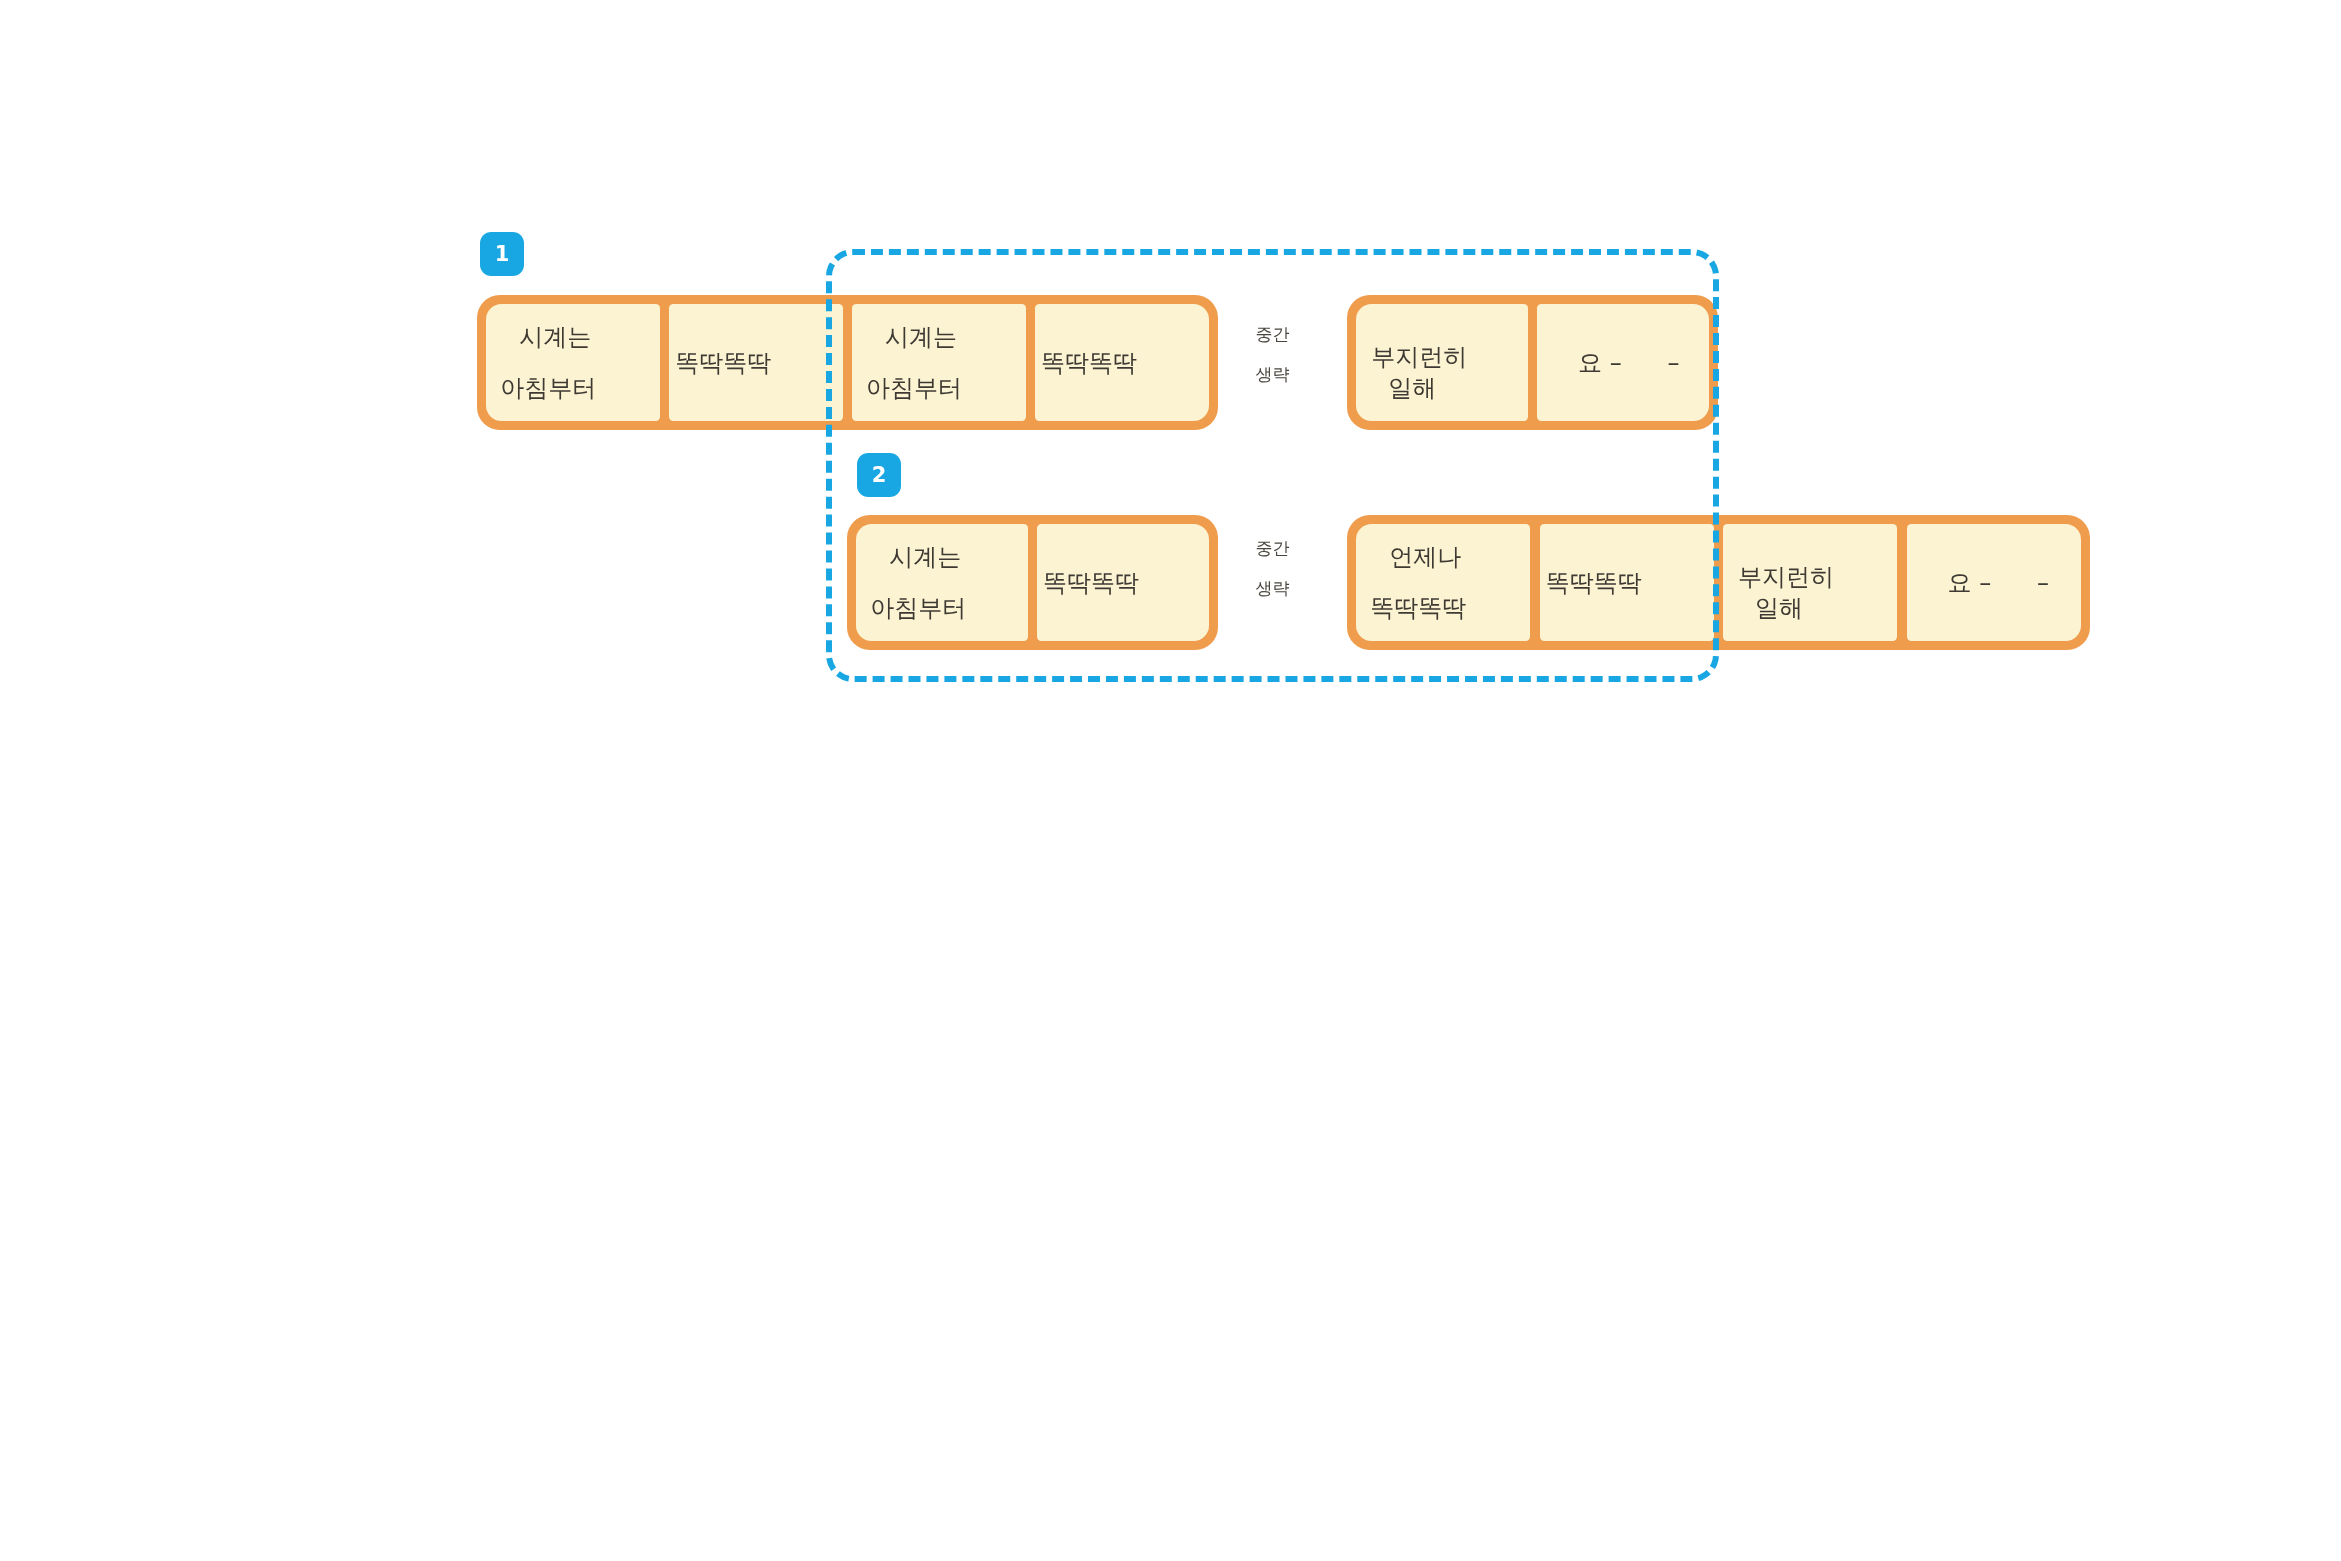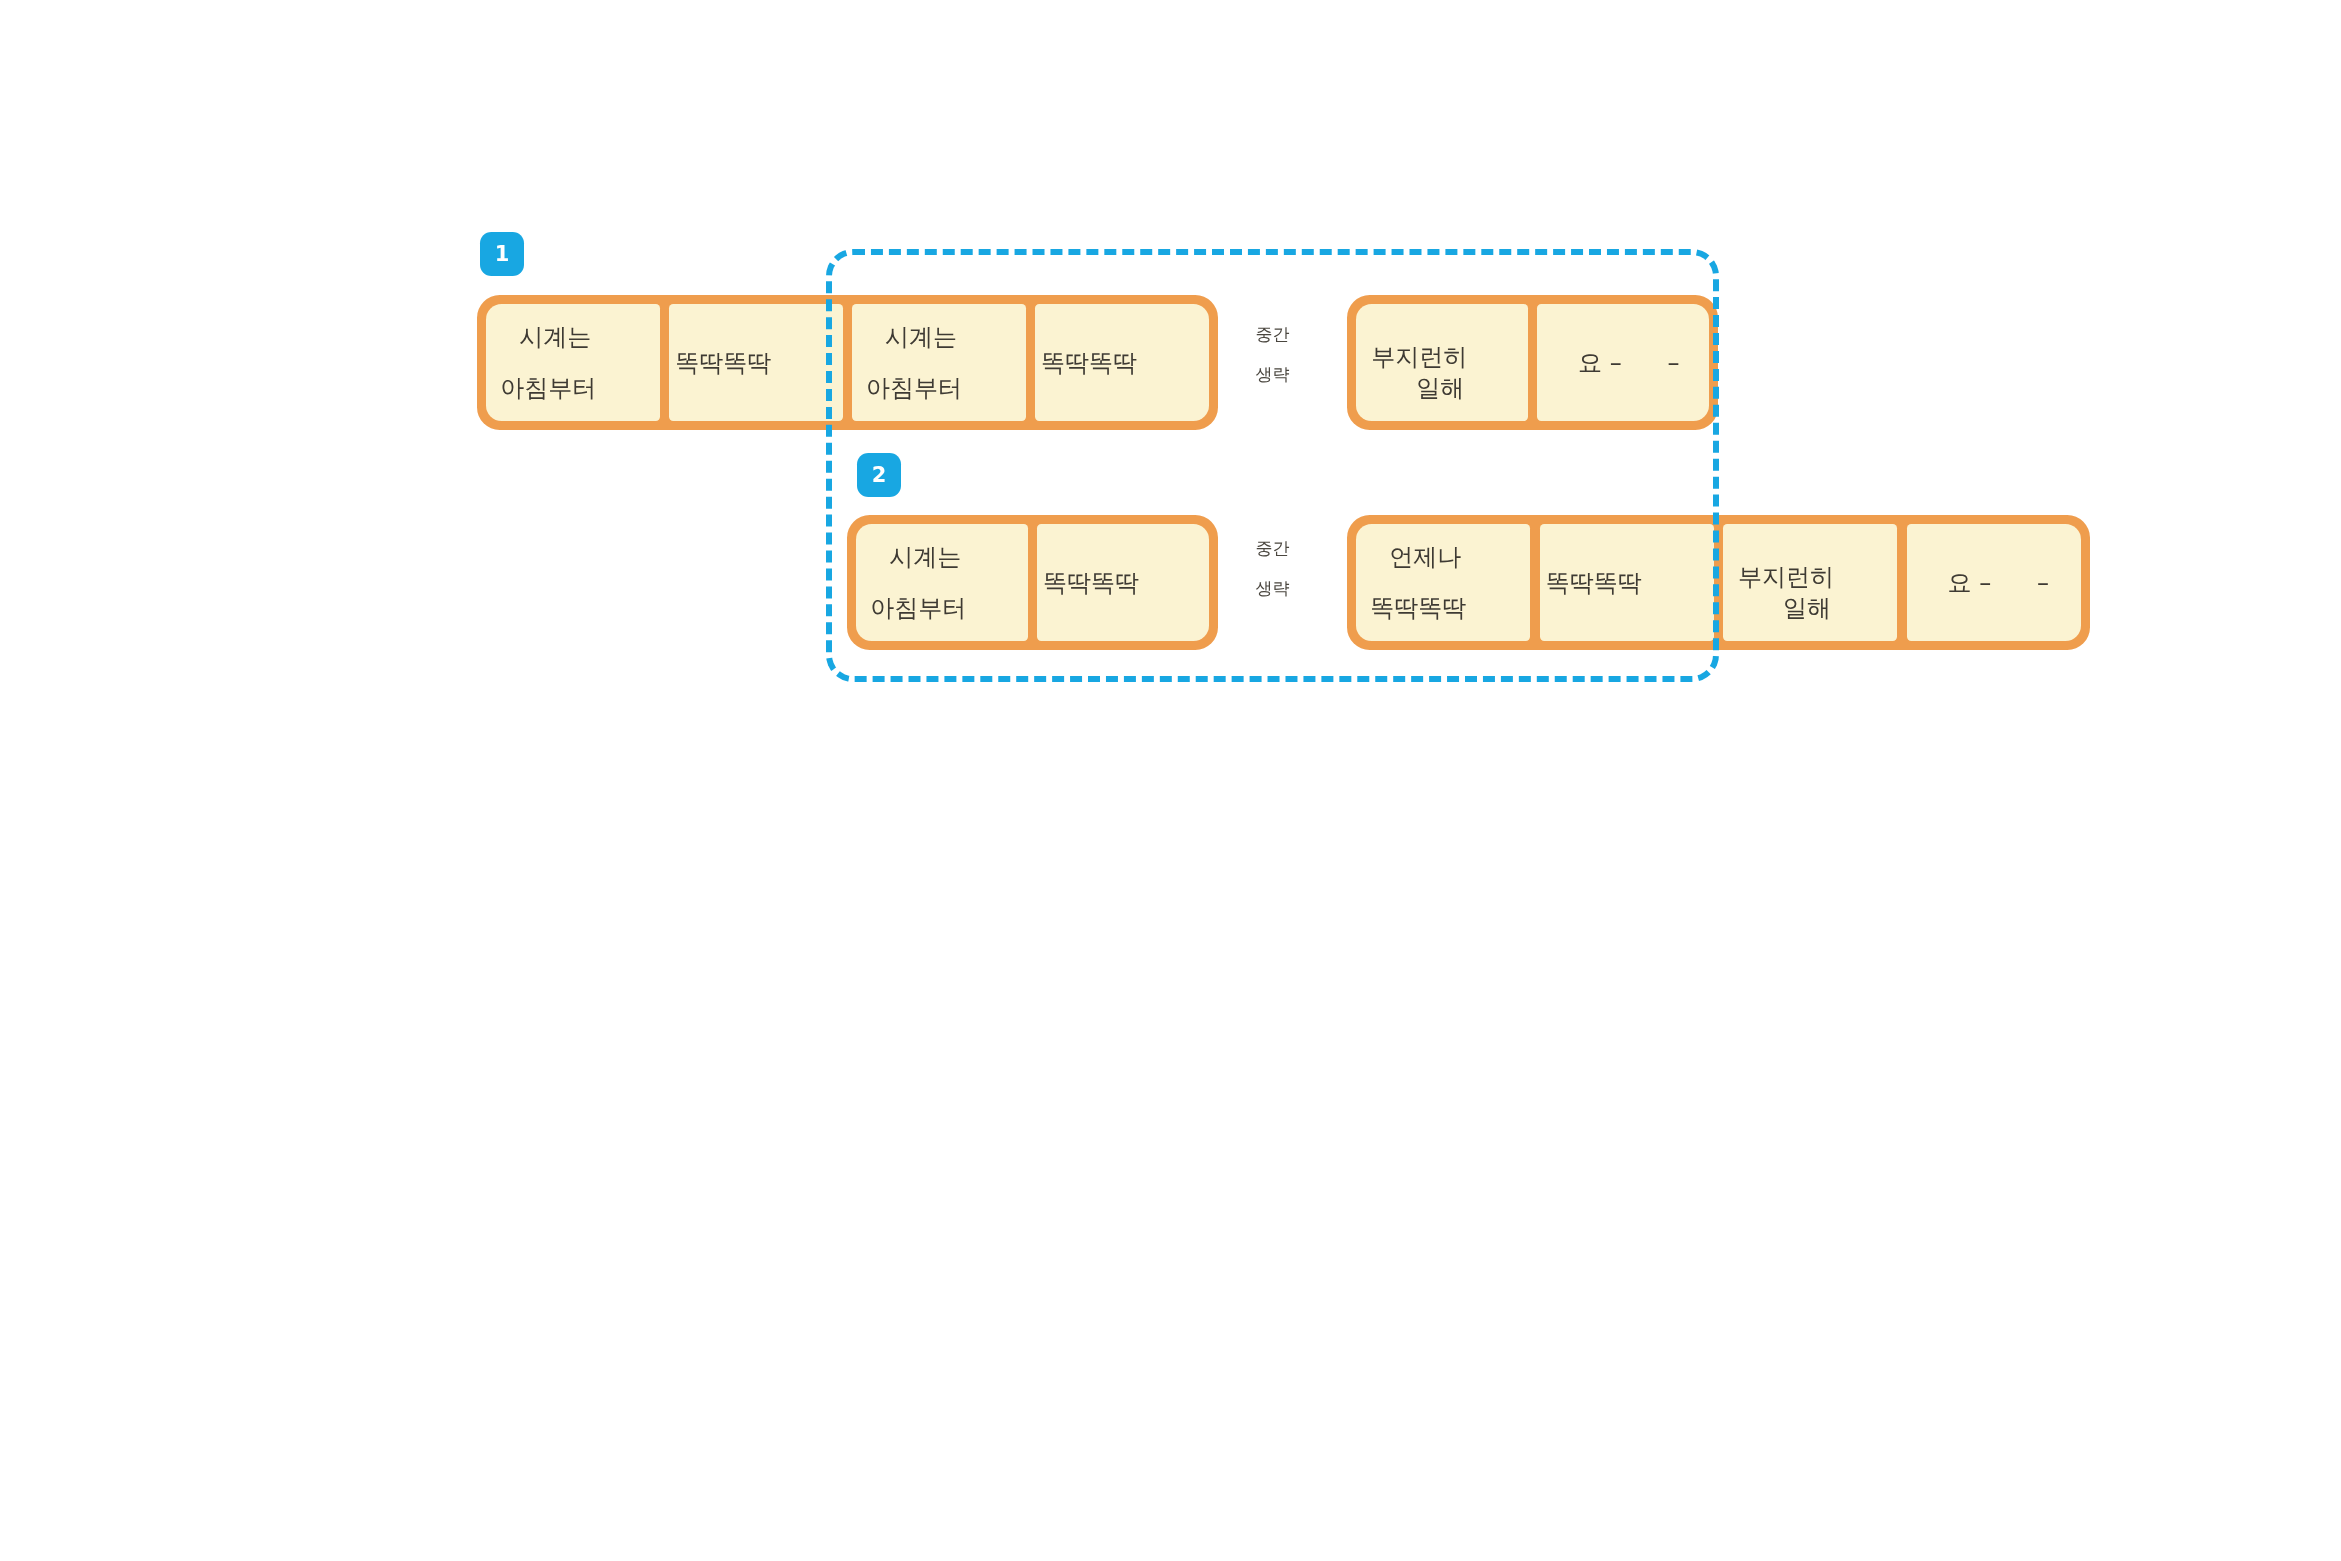--- a/index.html
+++ b/index.html
@@ -80,21 +80,21 @@
 
   .cell span {
     font-size: 24px;
     color: var(--ink);
     white-space: pre;
     line-height: 1;
   }
   .l1 { position: absolute; left: 33px; top: 21px; }
   .l2 { position: absolute; left: 14px; top: 72px; font-family: Liberation Serif, serif; }
   .stagger-b .l1 { left: 15px; margin-top: 20px; }
-  .stagger-b .l2 { left: 60px; }
+  .stagger-b .l2 { left: 32px; }
   .solo { position: absolute; left: 6px; top: 50%; transform: translateY(-50%); }
   .solo-indent { left: 41px; }
 
   
   .ellipsis {
     position: absolute;
     width: 99px;
     text-align: center;
     font-size: 17px;
     line-height: 40px;

